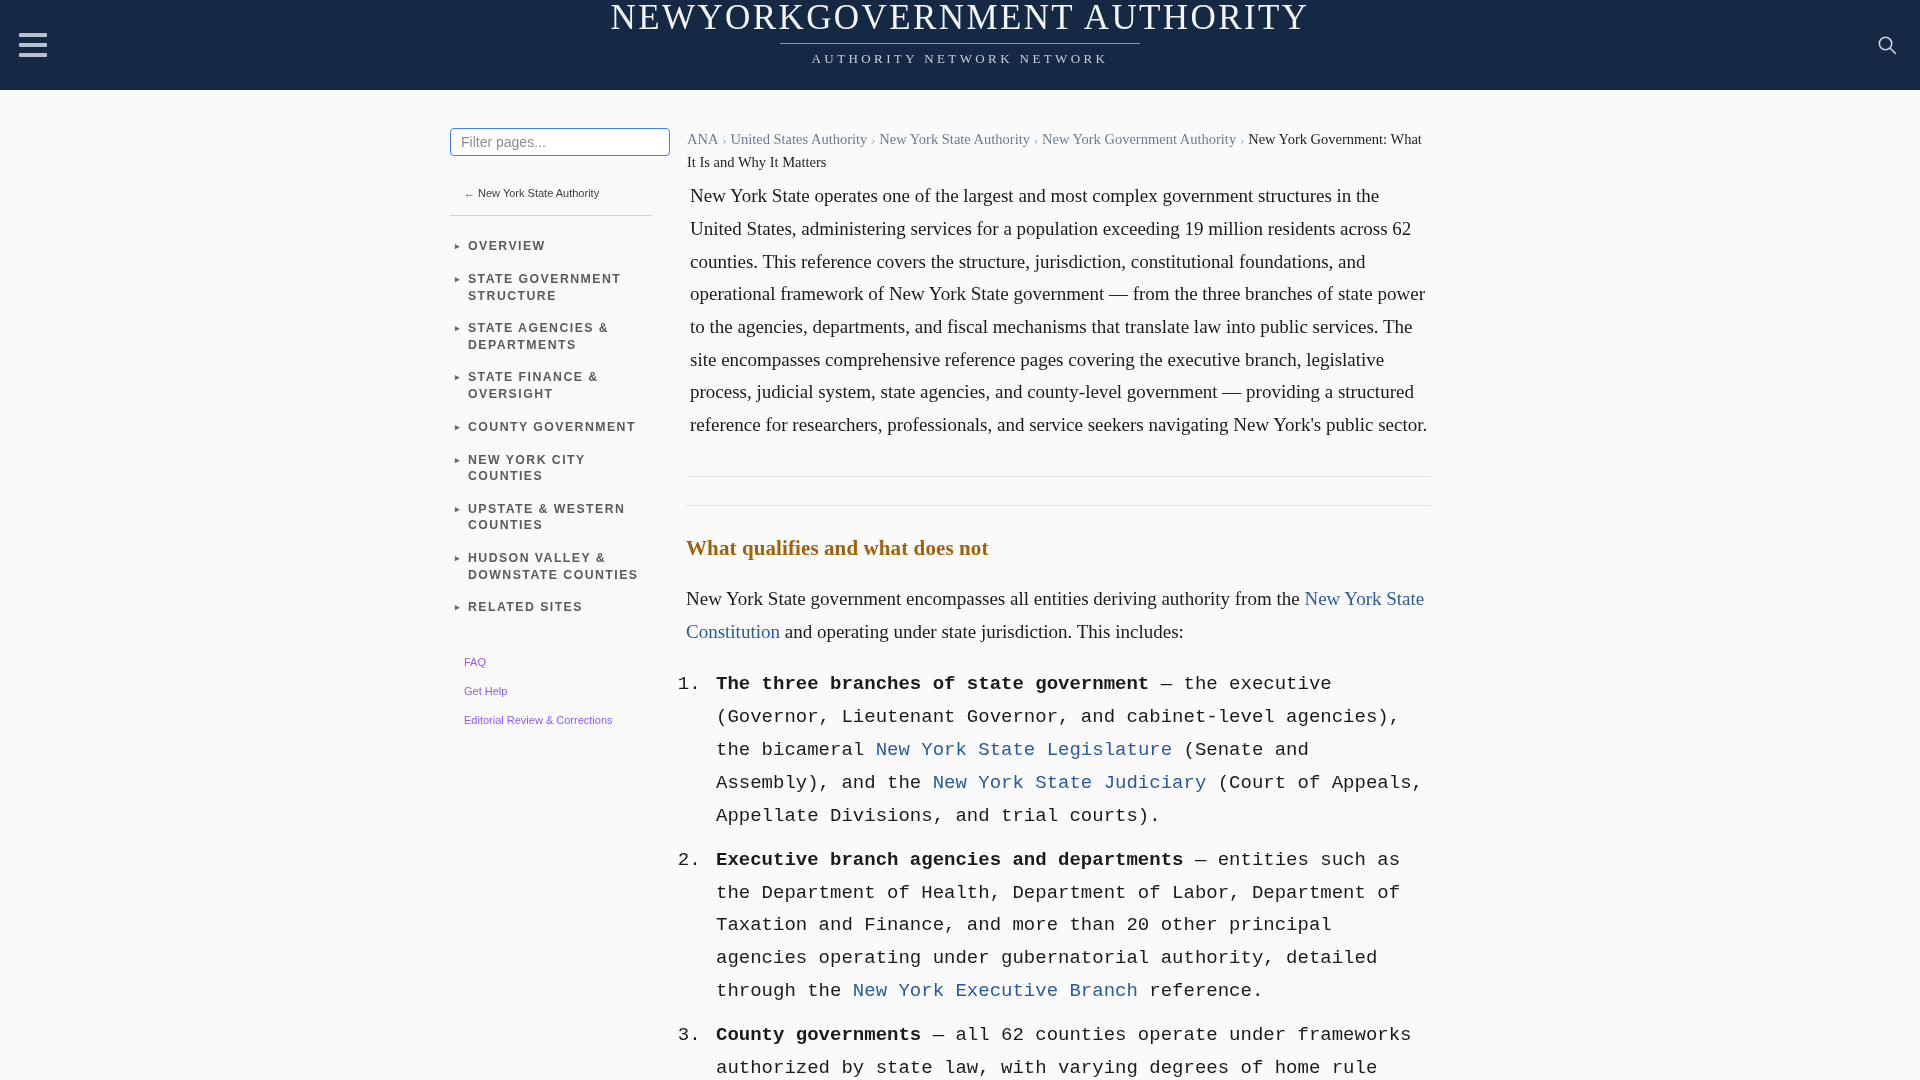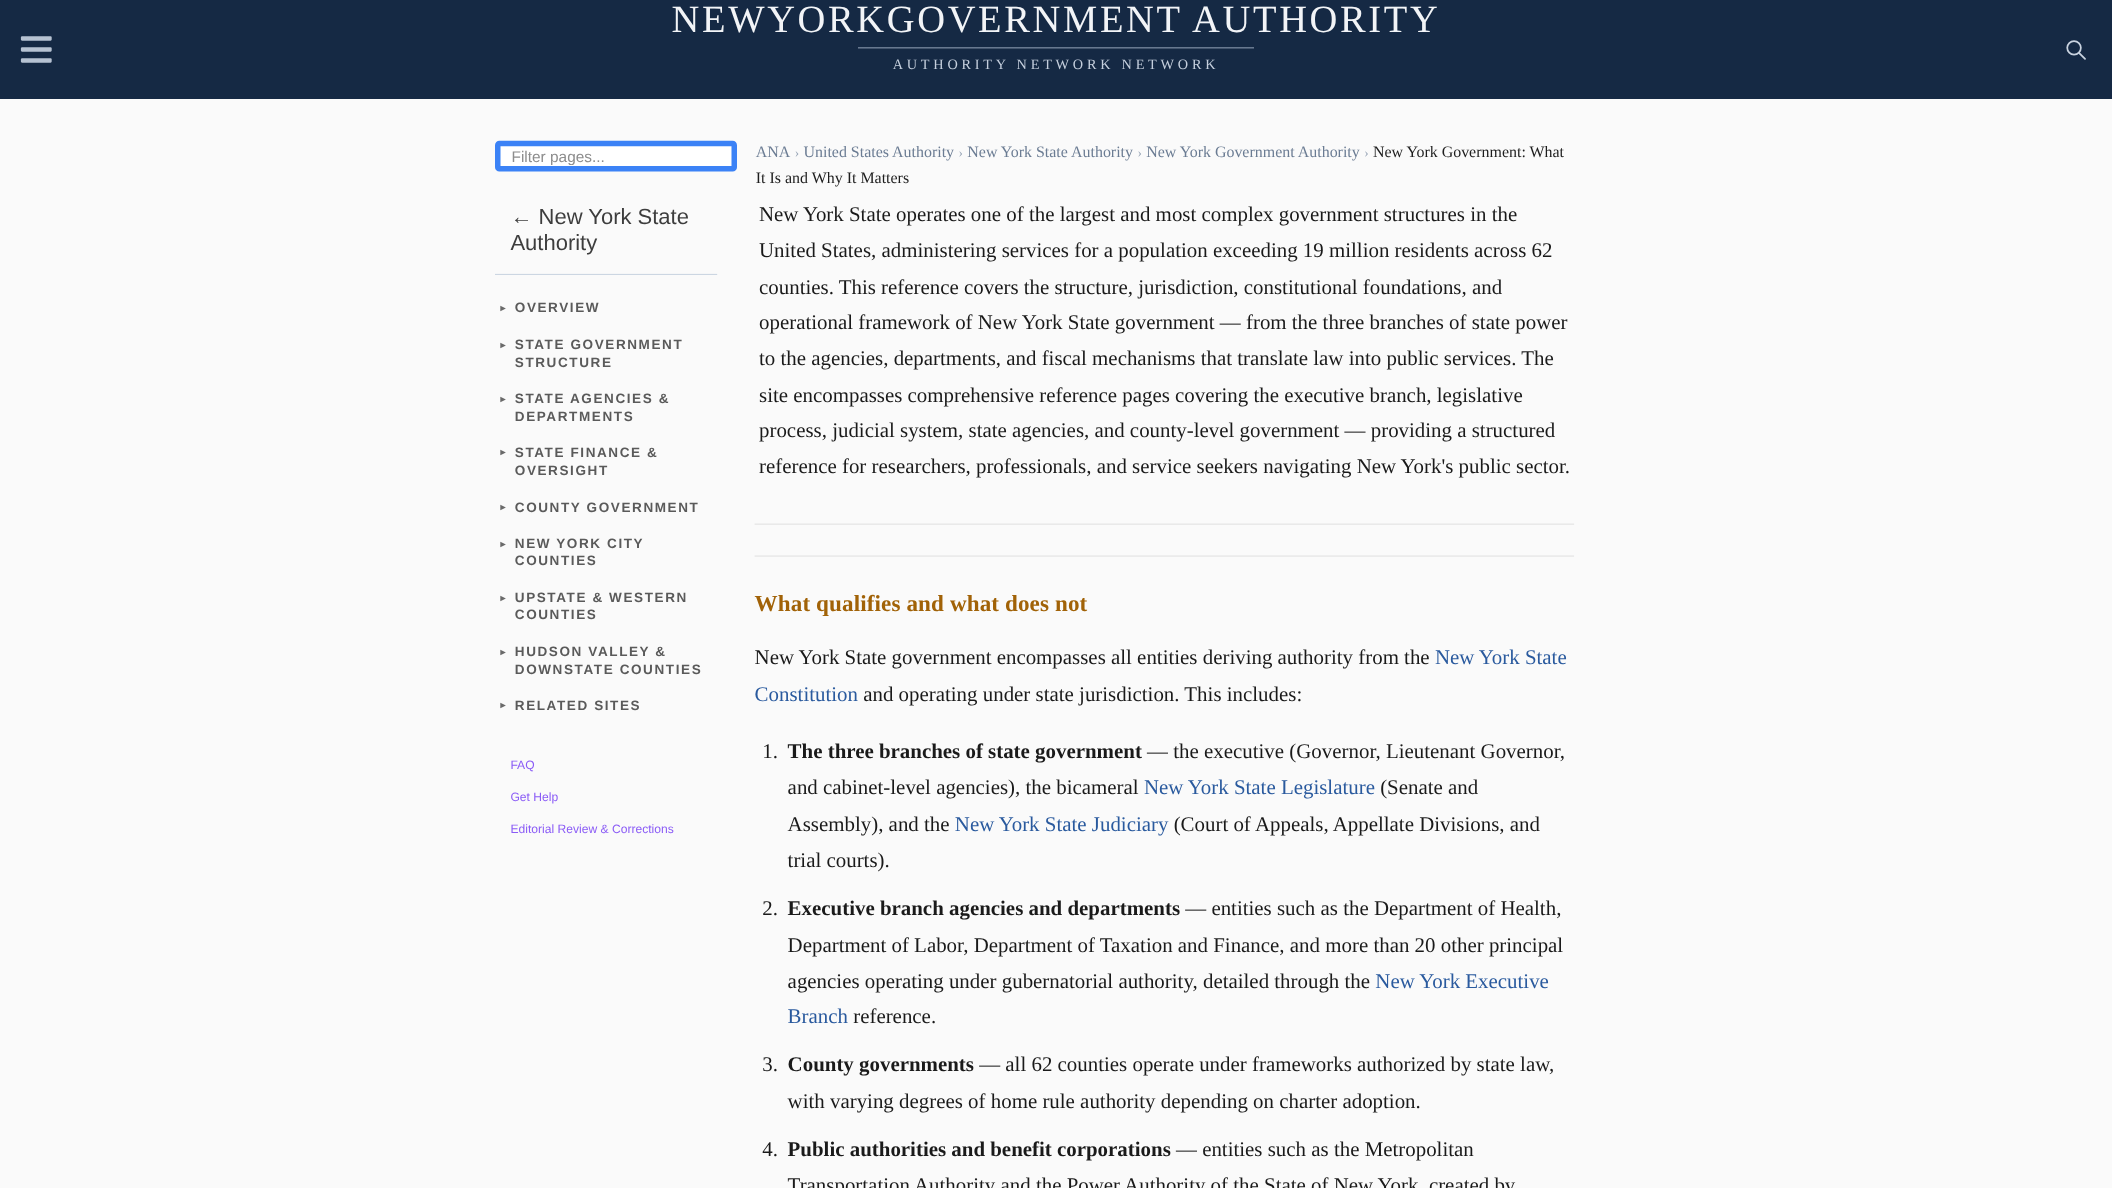--- a/index.html
+++ b/index.html
@@ -77,35 +77,35 @@
 
   
   .sidebar {
     width: 220px;
     flex: none;
     padding-right: 18px;
   }
   .filter-input {
     width: 220px;
     height: 28px;
-    border: 5px solid #3b82f6;
+    border: 1px solid #3b82f6;
     border-radius: 4px;
     background: #fff;
     padding: 0 10px;
     font-size: 14px;
     font-family: "Liberation Sans", sans-serif;
     color: #333;
     outline: none;
   }
   .filter-input::placeholder { color: #8d8d8d; }
   .back-link {
     display: block;
     margin-top: 25px;
     padding: 6px 0 6px 14px;
-    font-size: 20px;
+    font-size: 11px;
     color: #3d3d3d;
     text-decoration: none;
     cursor: pointer;
   }
   .nav-divider {
     margin-top: 10px;
     border-top: 1px solid #ccd6e2;
   }
   .nav-list { margin-top: 14px; }
   .nav-item {
@@ -193,20 +193,21 @@
   }
   ol.qualify-list, ul.disqualify-list {
     font-size: 19px;
     line-height: 1.73;
     margin: 0 0 18px 0;
     padding-left: 26px;
   }
   ol.qualify-list li, ul.disqualify-list li {
     margin-bottom: 11px;
     padding-left: 4px;
+    font-family: Liberation Mono, monospace;
   }
 </style>
 </head>
 <body>
 
 <header class="site-header">
   <div class="hamburger">
     <span></span>
     <span></span>
     <span></span>

